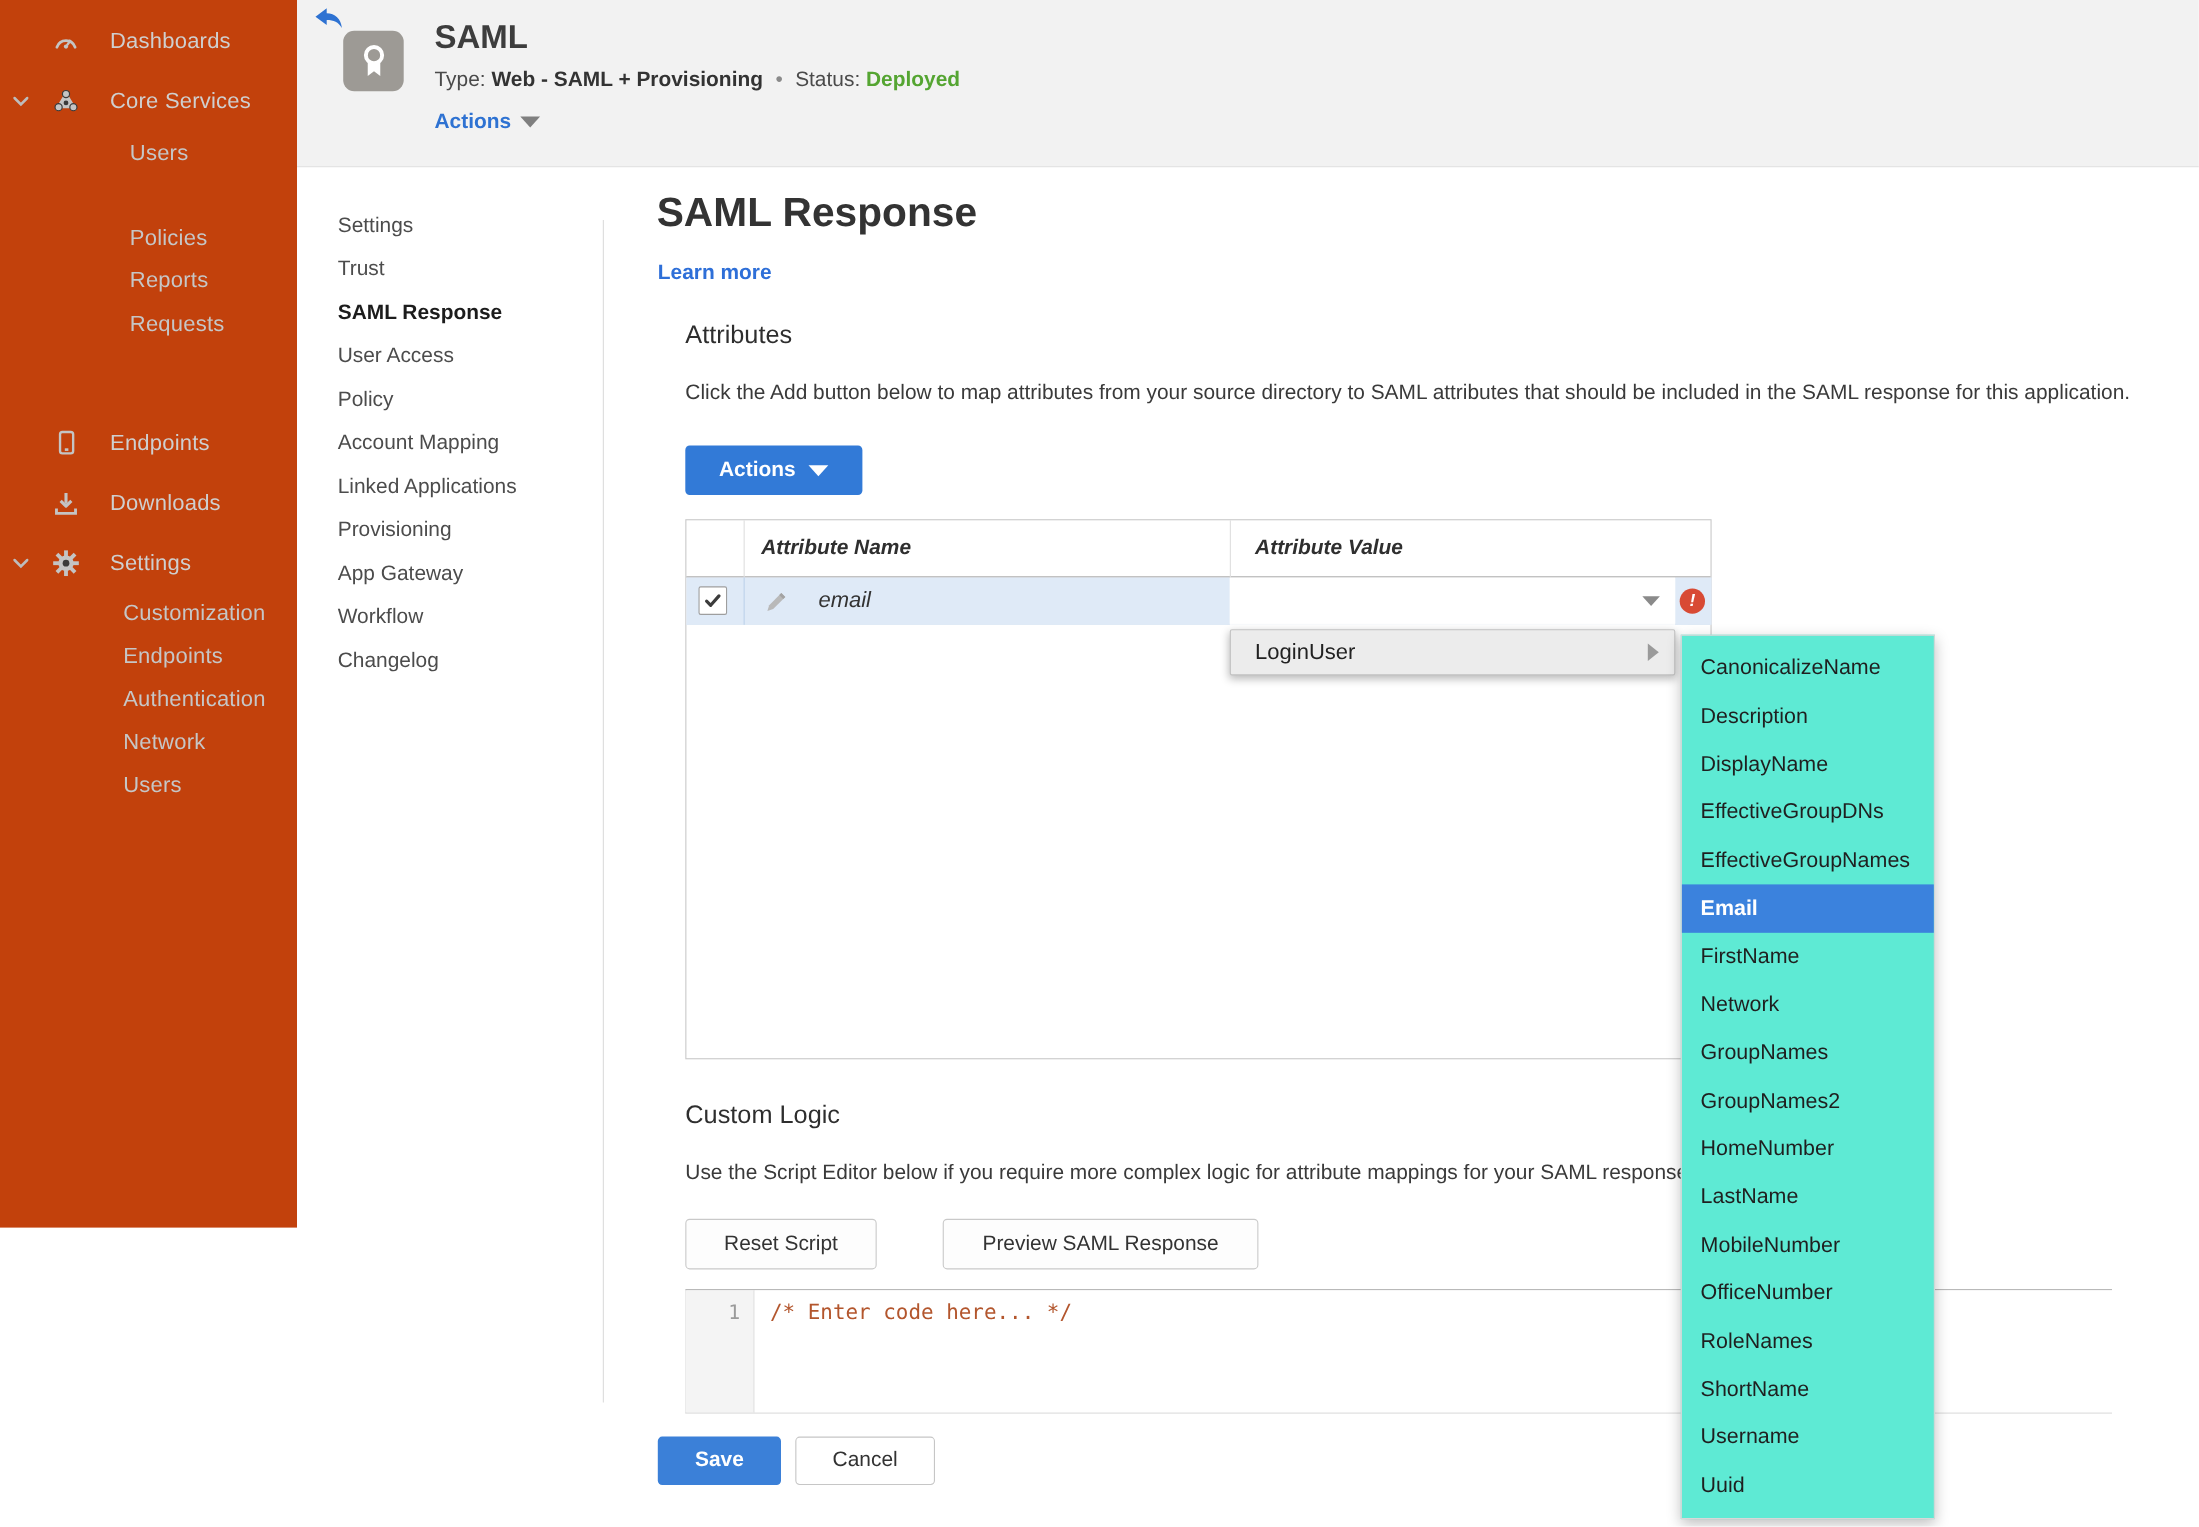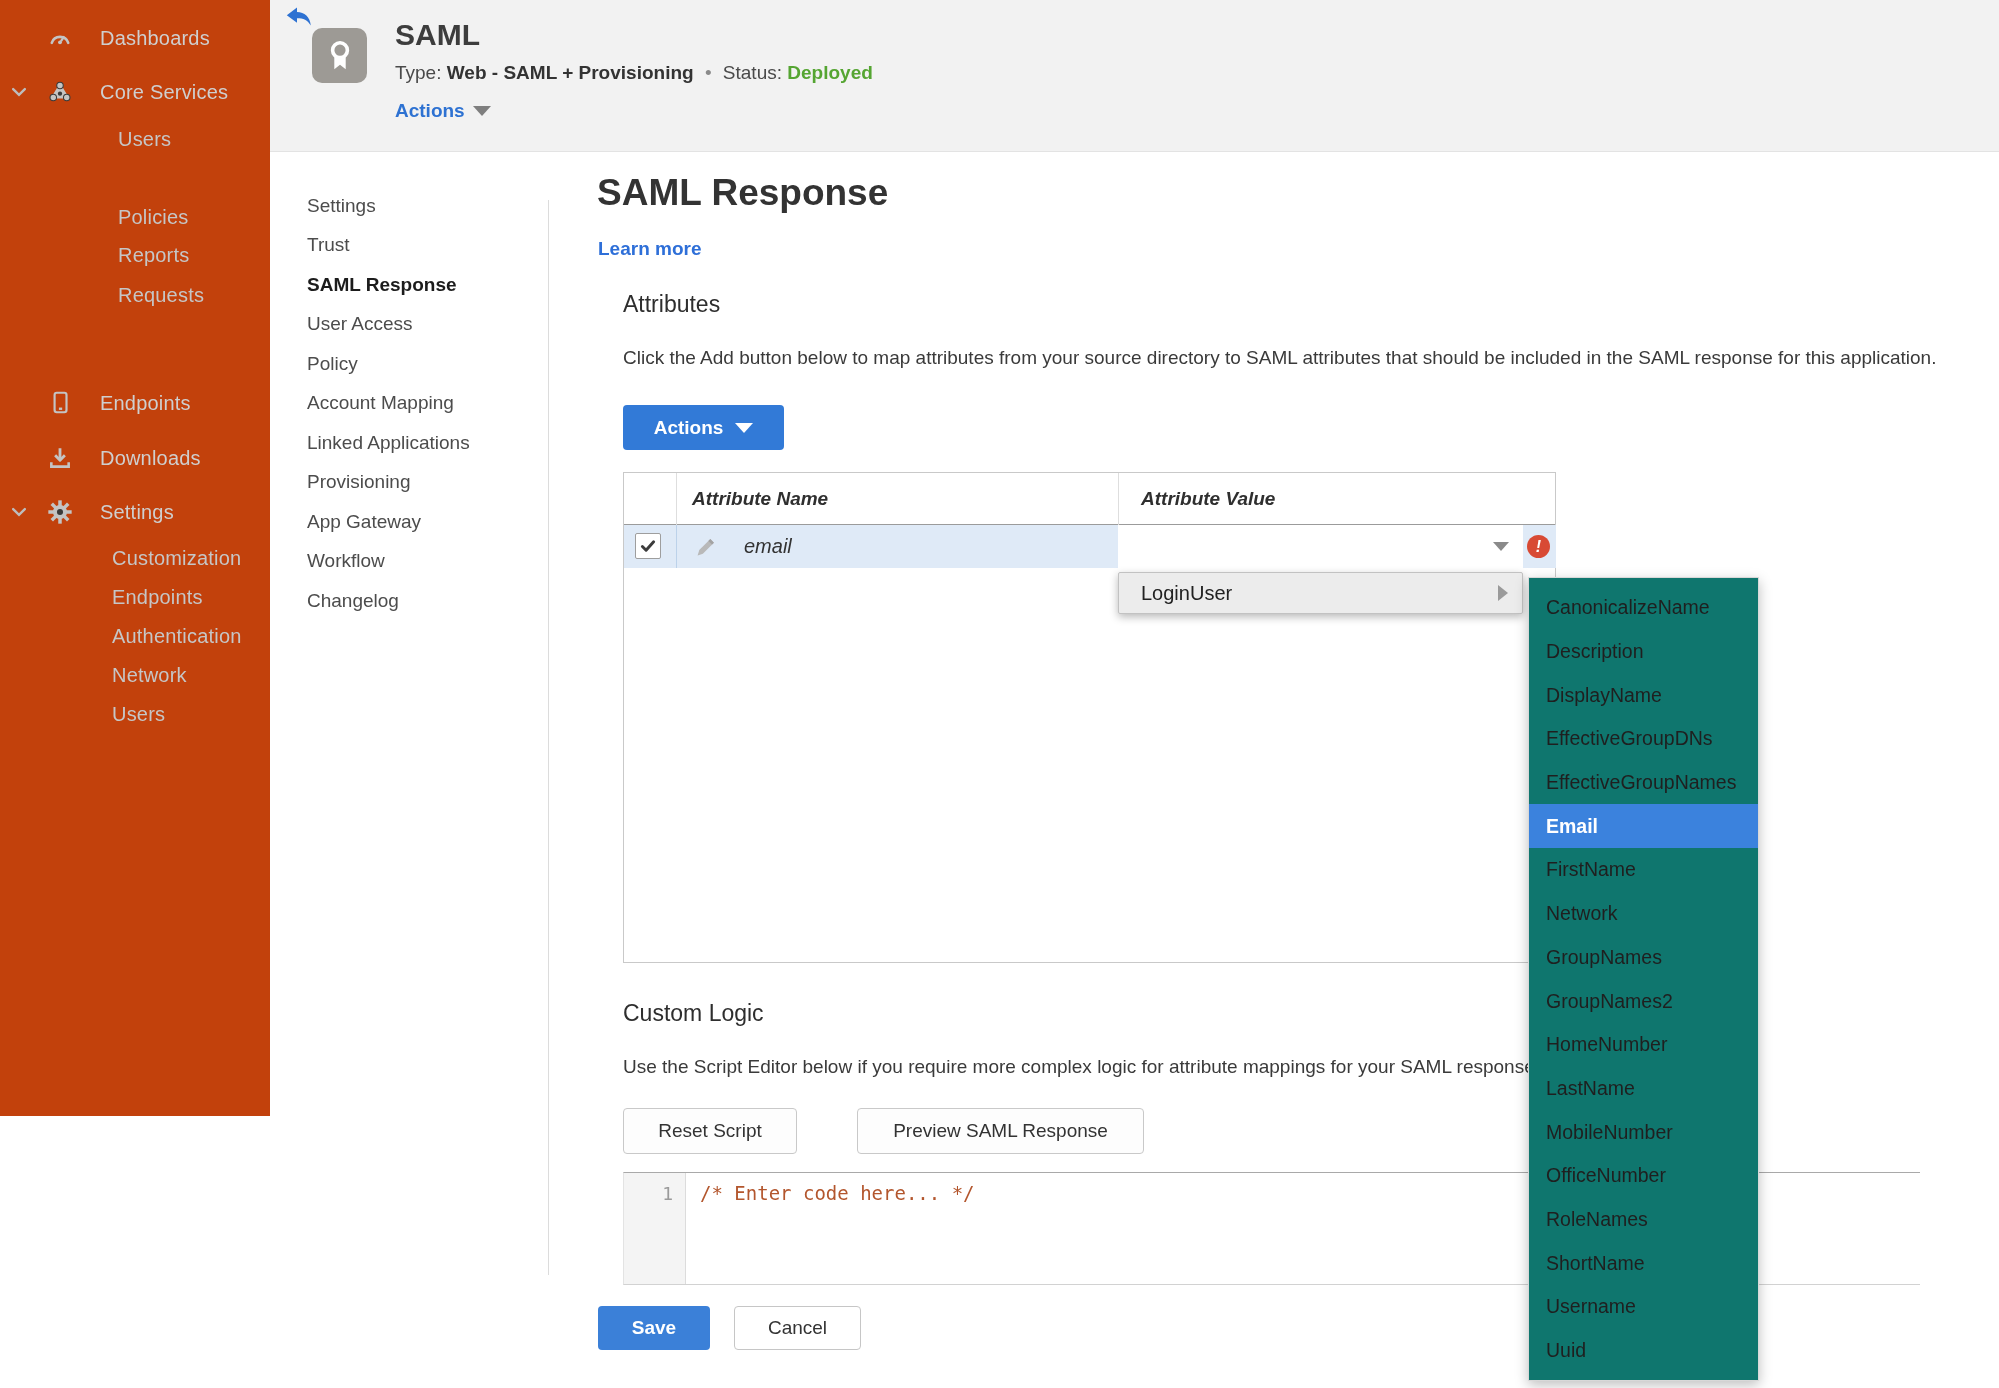--- a/index.html
+++ b/index.html
@@ -63,35 +63,35 @@
   .cellmail { position:absolute; left:120px; top:10px; font-size:20px; color:#333; }
   .seg-value { position:absolute; left:494px; top:0; width:405px; height:43px; background:#ffffff; cursor:pointer; }
   .seg-value .caret { position:absolute; right:14px; top:17px; width:0; height:0; border-left:8px solid transparent; border-right:8px solid transparent; border-top:9px solid #8a8a8a; }
   .seg-end { position:absolute; left:899px; top:0; width:33px; height:43px; background:#dfeaf7; }
   .errico { position:absolute; left:4px; top:10px; width:23px; height:23px; border-radius:50%; background:#d84a34; color:#fff; font-size:16px; font-weight:bold; display:flex; align-items:center; justify-content:center; }
 
   
   .menu { position:absolute; left:1118px; top:572px; width:405px; height:42px; background:#ececec; border:1px solid #c2c2c2; border-radius:2px; box-shadow:0 3px 8px rgba(0,0,0,.28); z-index:60; display:flex; align-items:center; cursor:pointer; }
   .menu .mlabel { margin-left:22px; font-size:20px; color:#222; }
   .menu .marrow { position:absolute; right:14px; width:0; height:0; border-top:8px solid transparent; border-bottom:8px solid transparent; border-left:10px solid #9a9a9a; }
-  .submenu { position:absolute; left:1528px; top:577px; width:231px; background:#0f766e; border:1px solid #d8d8d8; box-shadow:0 4px 12px rgba(0,0,0,.25); z-index:61; padding:8px 0; }
+  .submenu { position:absolute; left:1528px; top:577px; width:231px; background:#5eead4; border:1px solid #d8d8d8; box-shadow:0 4px 12px rgba(0,0,0,.25); z-index:61; padding:8px 0; }
   .submenu .opt { height:43.7px; display:flex; align-items:center; padding-left:17px; font-size:19.5px; color:#1f1f1f; cursor:pointer; }
   .submenu .opt.sel { background:#3b82dd; color:#fff; font-weight:bold; }
 
   
   .btnrow { position:absolute; left:623px; top:1108px; display:flex; gap:16px; }
   .obtn { height:46px; background:#fdfdfd; border:1px solid #c9c9c9; border-radius:4px; font-size:19px; color:#333; font-family:inherit; cursor:pointer; padding:0 28px; }
   .obtn.reset { width:174px; }
   .obtn.preview { width:287px;margin-left:44px; }
   .editor { position:absolute; left:623px; top:1172px; width:1297px; height:113px; border-top:1px solid #a9a9a9; border-bottom:1px solid #d2d2d2; border-left:1px solid #e3e3e3; display:flex; }
   .gutter { width:62px; background:#f4f4f4; border-right:1px solid #dcdcdc; text-align:right; padding:10px 12px 0 0; font-family:"DejaVu Sans Mono", monospace; font-size:18px; color:#9a9a9a; }
   .codearea { flex:1; padding:9px 0 0 14px; font-family:"DejaVu Sans Mono", monospace; font-size:19px; color:#b3562d; background:#fff; cursor:text; }
 
   .btn-save { position:absolute; left:598px; top:1306px; width:112px; height:44px; background:#3b80d8; border:none; border-radius:4px; color:#fff; font-size:19px; font-weight:bold; font-family:inherit; cursor:pointer; }
-  .btn-cancel { position:absolute; left:723px; top:1306px; width:127px; height:44px; background:#fff; border:1px solid #c6c6c6; border-radius:4px; color:#333; font-size:19px; font-family:inherit; cursor:pointer;margin-left:11px; }
+  .btn-cancel { position:absolute; left:723px; top:1306px; width:127px; height:44px; background:#fff; border:1px solid #c6c6c6; border-radius:4px; color:#333; font-size:19px; font-family:inherit; cursor:pointer; }
 </style>
 </head>
 <body>
 
 <div class="screen">
 
   <nav class="sidebar">
 
     <div class="srow" style="top:16px">
       <span class="sicon">

